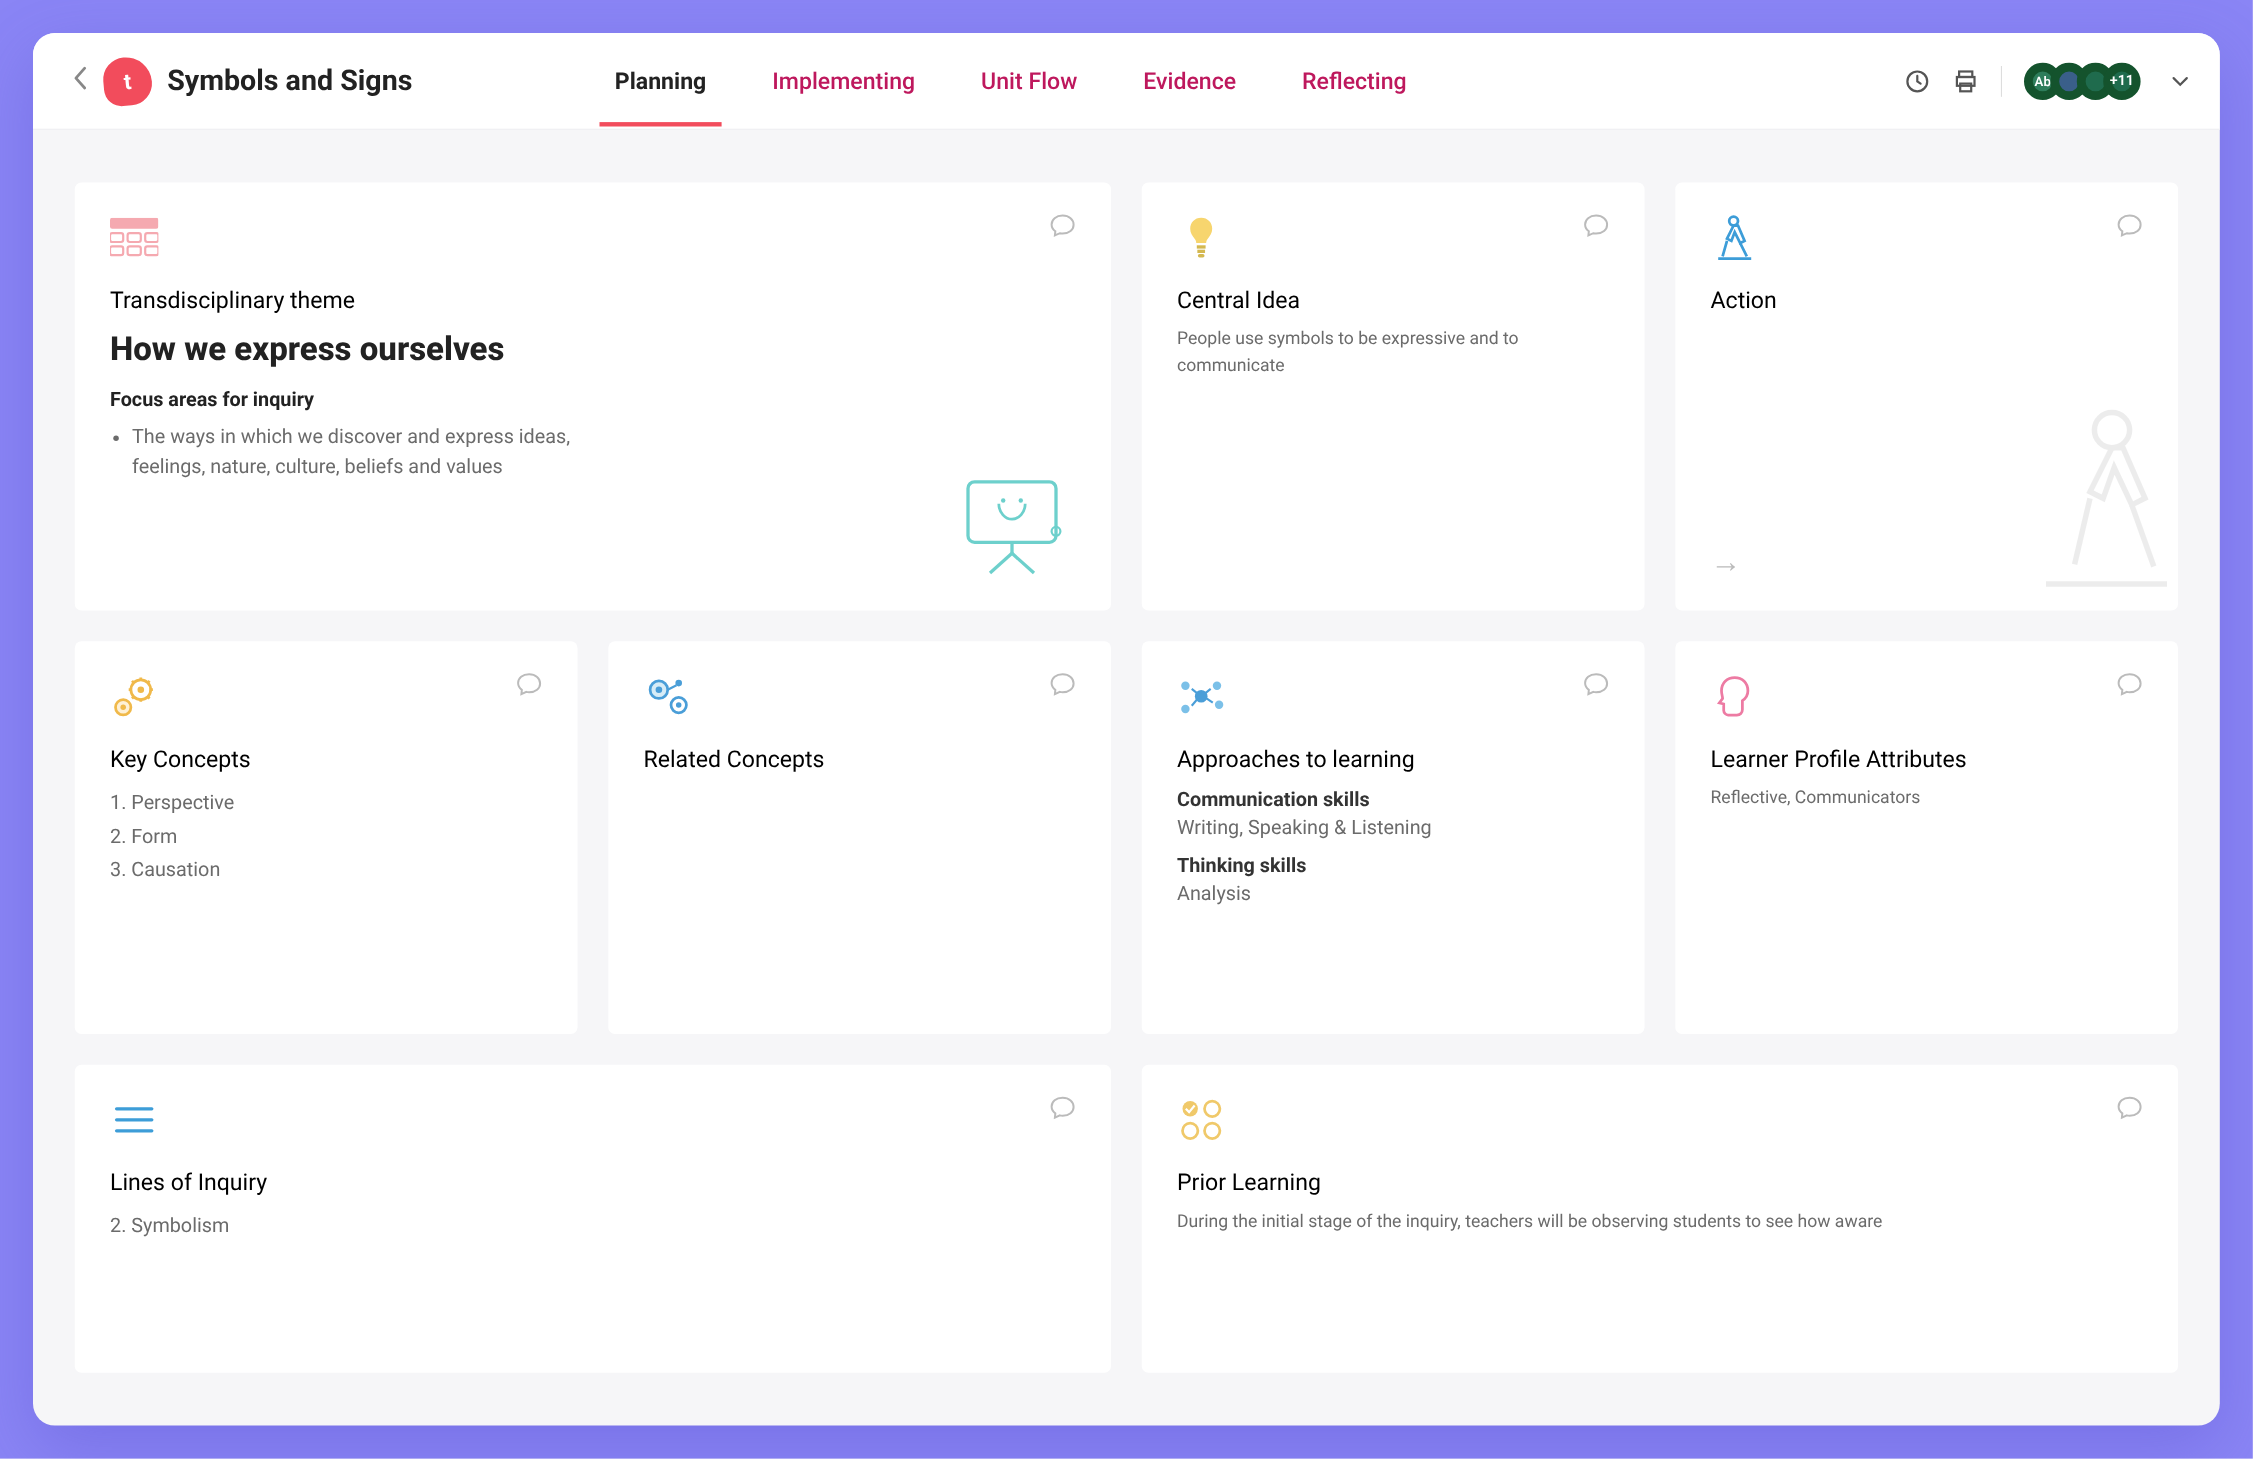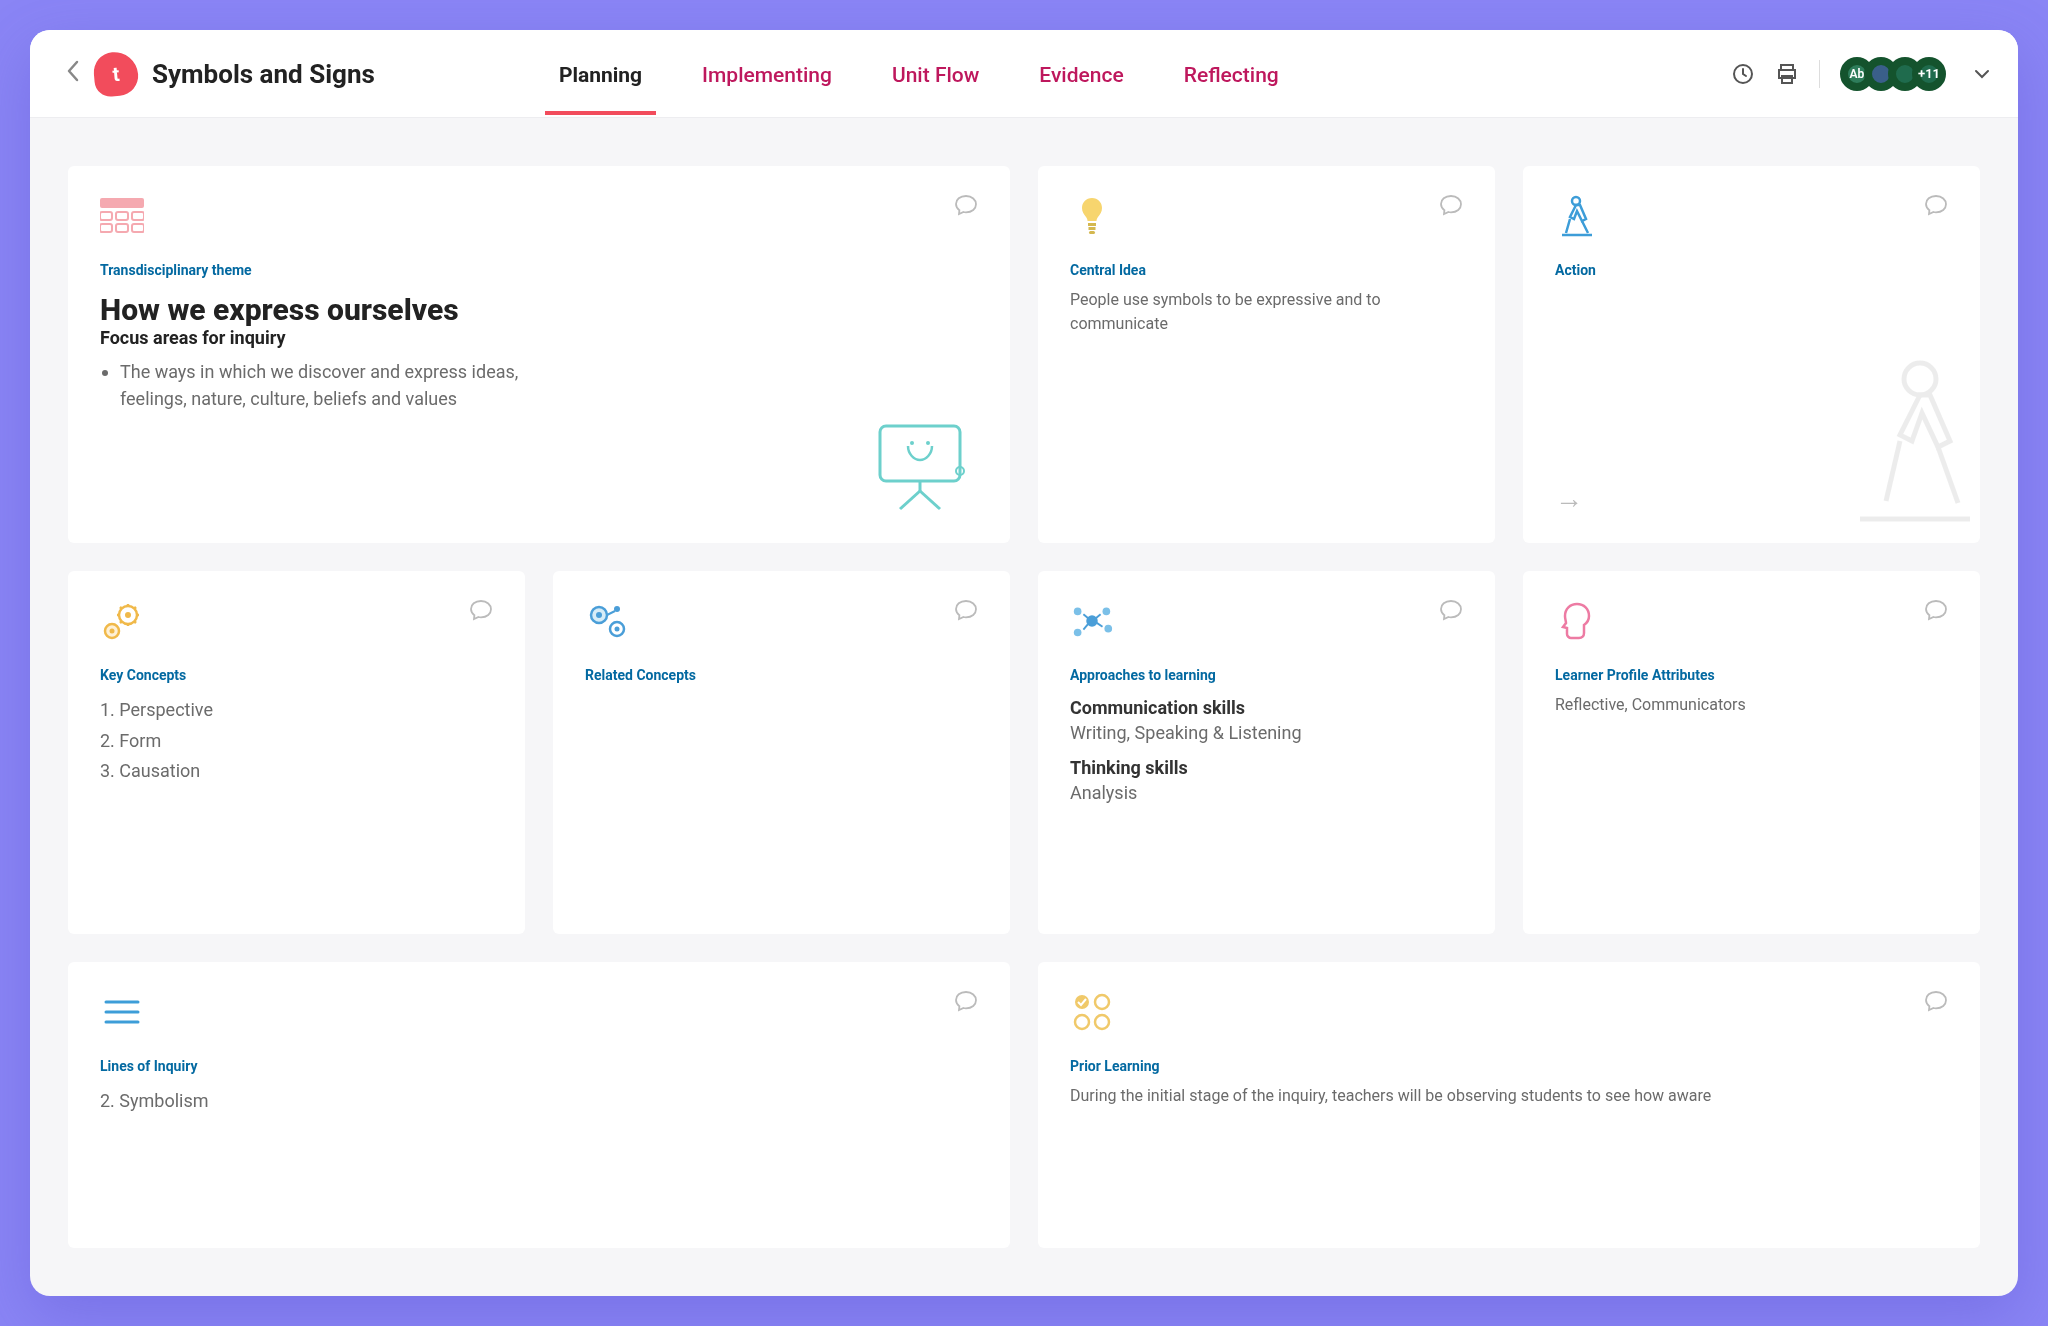--- a/index.html
+++ b/index.html
@@ -147,35 +147,36 @@
   height: 44px;
   display: flex;
   align-items: center;
   justify-content: center;
 }
 .comment-icon {
   color: #bbb;
   cursor: pointer;
 }
 .card-title {
-  color: #0369a1;
-  font-size: 14px;
-  font-weight: 700;
+  color: #000000;
+  font-size: 21px;
+  font-weight: 400;
   margin-top: 24px;
 }
 .card-heading {
   font-size: 30px;
   font-weight: 800;
   color: #222;
   margin-top: 14px;
 }
 .card-subheading {
   font-size: 18px;
   font-weight: 700;
   color: #222;
+  margin-top: 18px;
 }
 .card-text {
   font-size: 16px;
   color: #6b6b6b;
   margin-top: 10px;
   line-height: 1.5;
 }
 .bullet-list {
   margin-top: 10px;
   padding-left: 20px;

